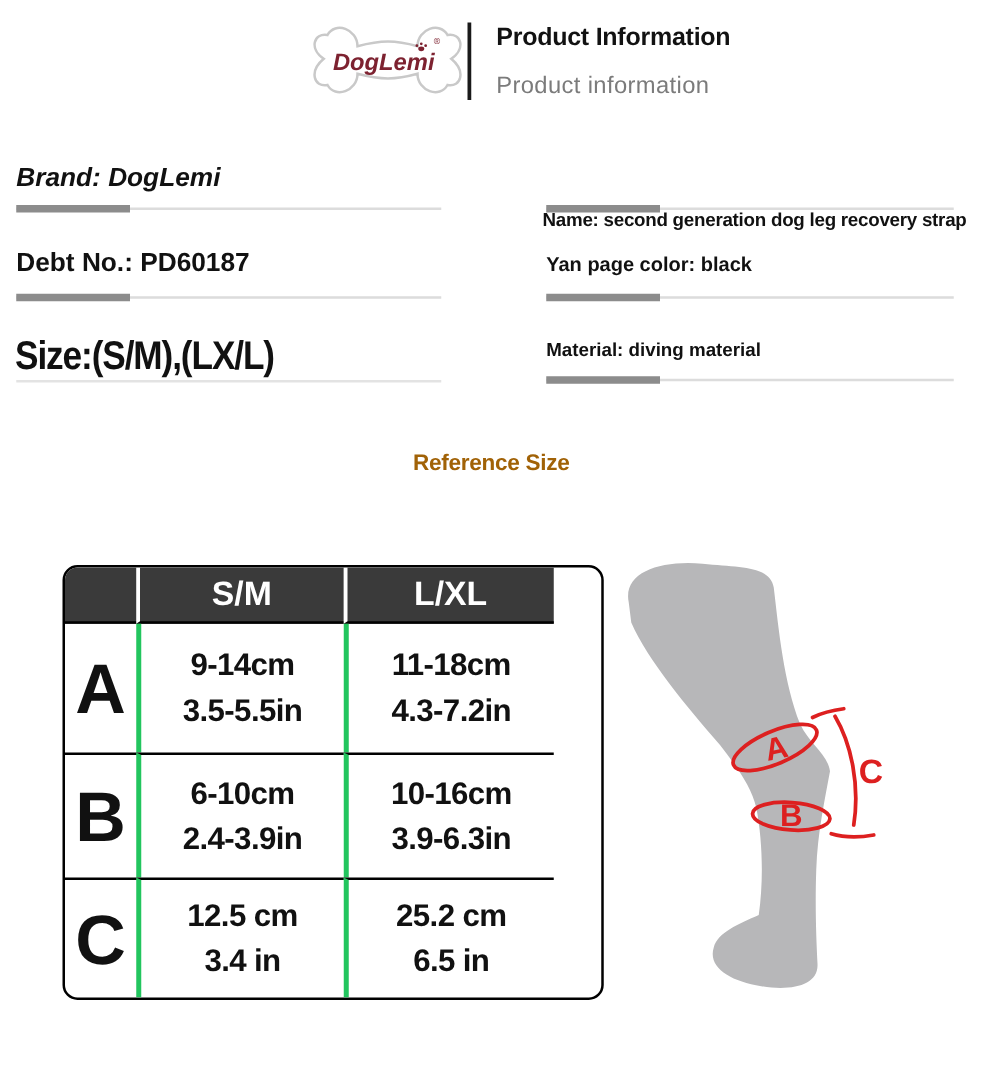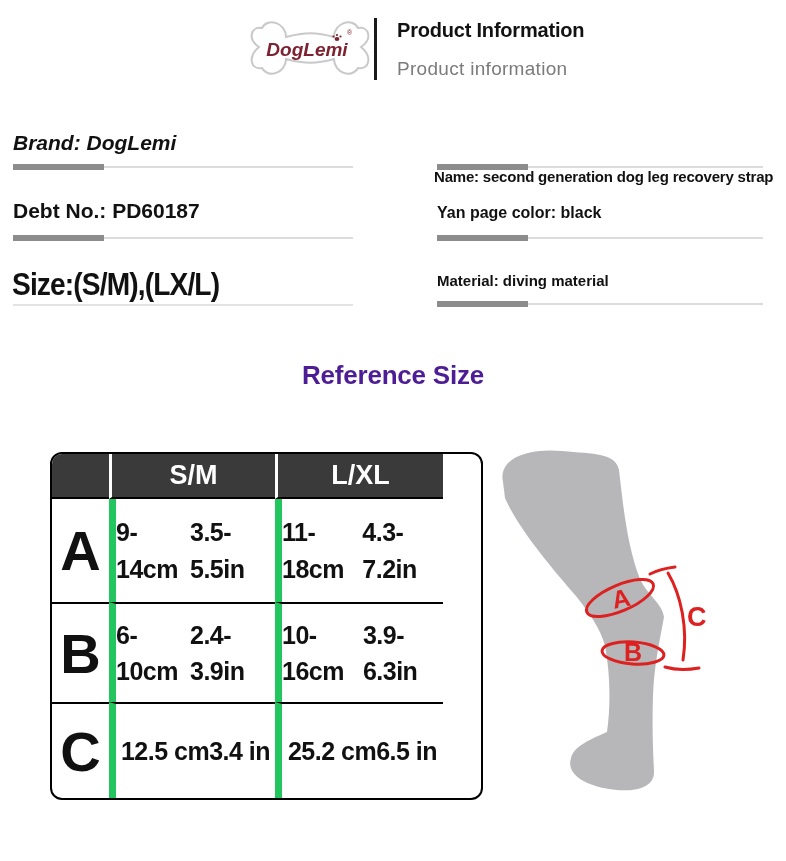--- a/index.html
+++ b/index.html
@@ -29,35 +29,35 @@
   .u-line .dark { position:absolute; left:0; top:-2px; width:91px; height:6px; background:#8c8c8c; }
   .u1 { left:13px;  top:166px; width:340px; }
   .u2 { left:13px;  top:237px; width:340px; }
   .u3 { left:13px;  top:304px; width:340px; background:#e3e3e3; }
   .u4 { left:437px; top:166px; width:326px; }
   .u5 { left:437px; top:237px; width:326px; }
   .u6 { left:437px; top:303px; width:326px; }
 
   
   .ref-heading { position:absolute; left:0; top:360px; width:786px; text-align:center;
-    font-size:26px; font-weight:bold; color:#4c1d95; letter-spacing:-0.2px; }
+    font-size:18px; font-weight:bold; color:#a16207; letter-spacing:-0.2px; }
 
   .size-table { position:absolute; left:50px; top:452px; width:433px;
     border:2px solid #000; border-radius:12px; overflow:hidden;
     display:grid; grid-template-columns:57px 166px 168px;
     grid-template-rows:45px 103px 100px 96px; background:#fff; }
   .th { background:#3a3a3a; color:#fff; font-weight:bold; font-size:27px;
     display:flex; align-items:center; justify-content:center;
     border-bottom:2px solid #000; }
   .th.sep { border-left:3px solid #ffffff; }
   .rl { font-size:56px; font-weight:bold; color:#111;
     display:flex; align-items:center; justify-content:center; }
-  .cell { display:flex; flex-direction:row; align-items:center; justify-content:center;
+  .cell { display:flex; flex-direction:column; align-items:center; justify-content:center;
     font-size:25px; font-weight:bold; color:#111; line-height:1.45;
-    letter-spacing:-0.5px; border-left:7px solid #22c55e; }
+    letter-spacing:-0.5px; border-left:4px solid #22c55e; }
   .row2 { border-top:2px solid #000; }
 
   .leg-svg { position:absolute; left:470px; top:440px; width:316px; height:421px; }
 </style>
 </head>
 <body>
 
 <div class="page">
 
   <div class="logo-row">

